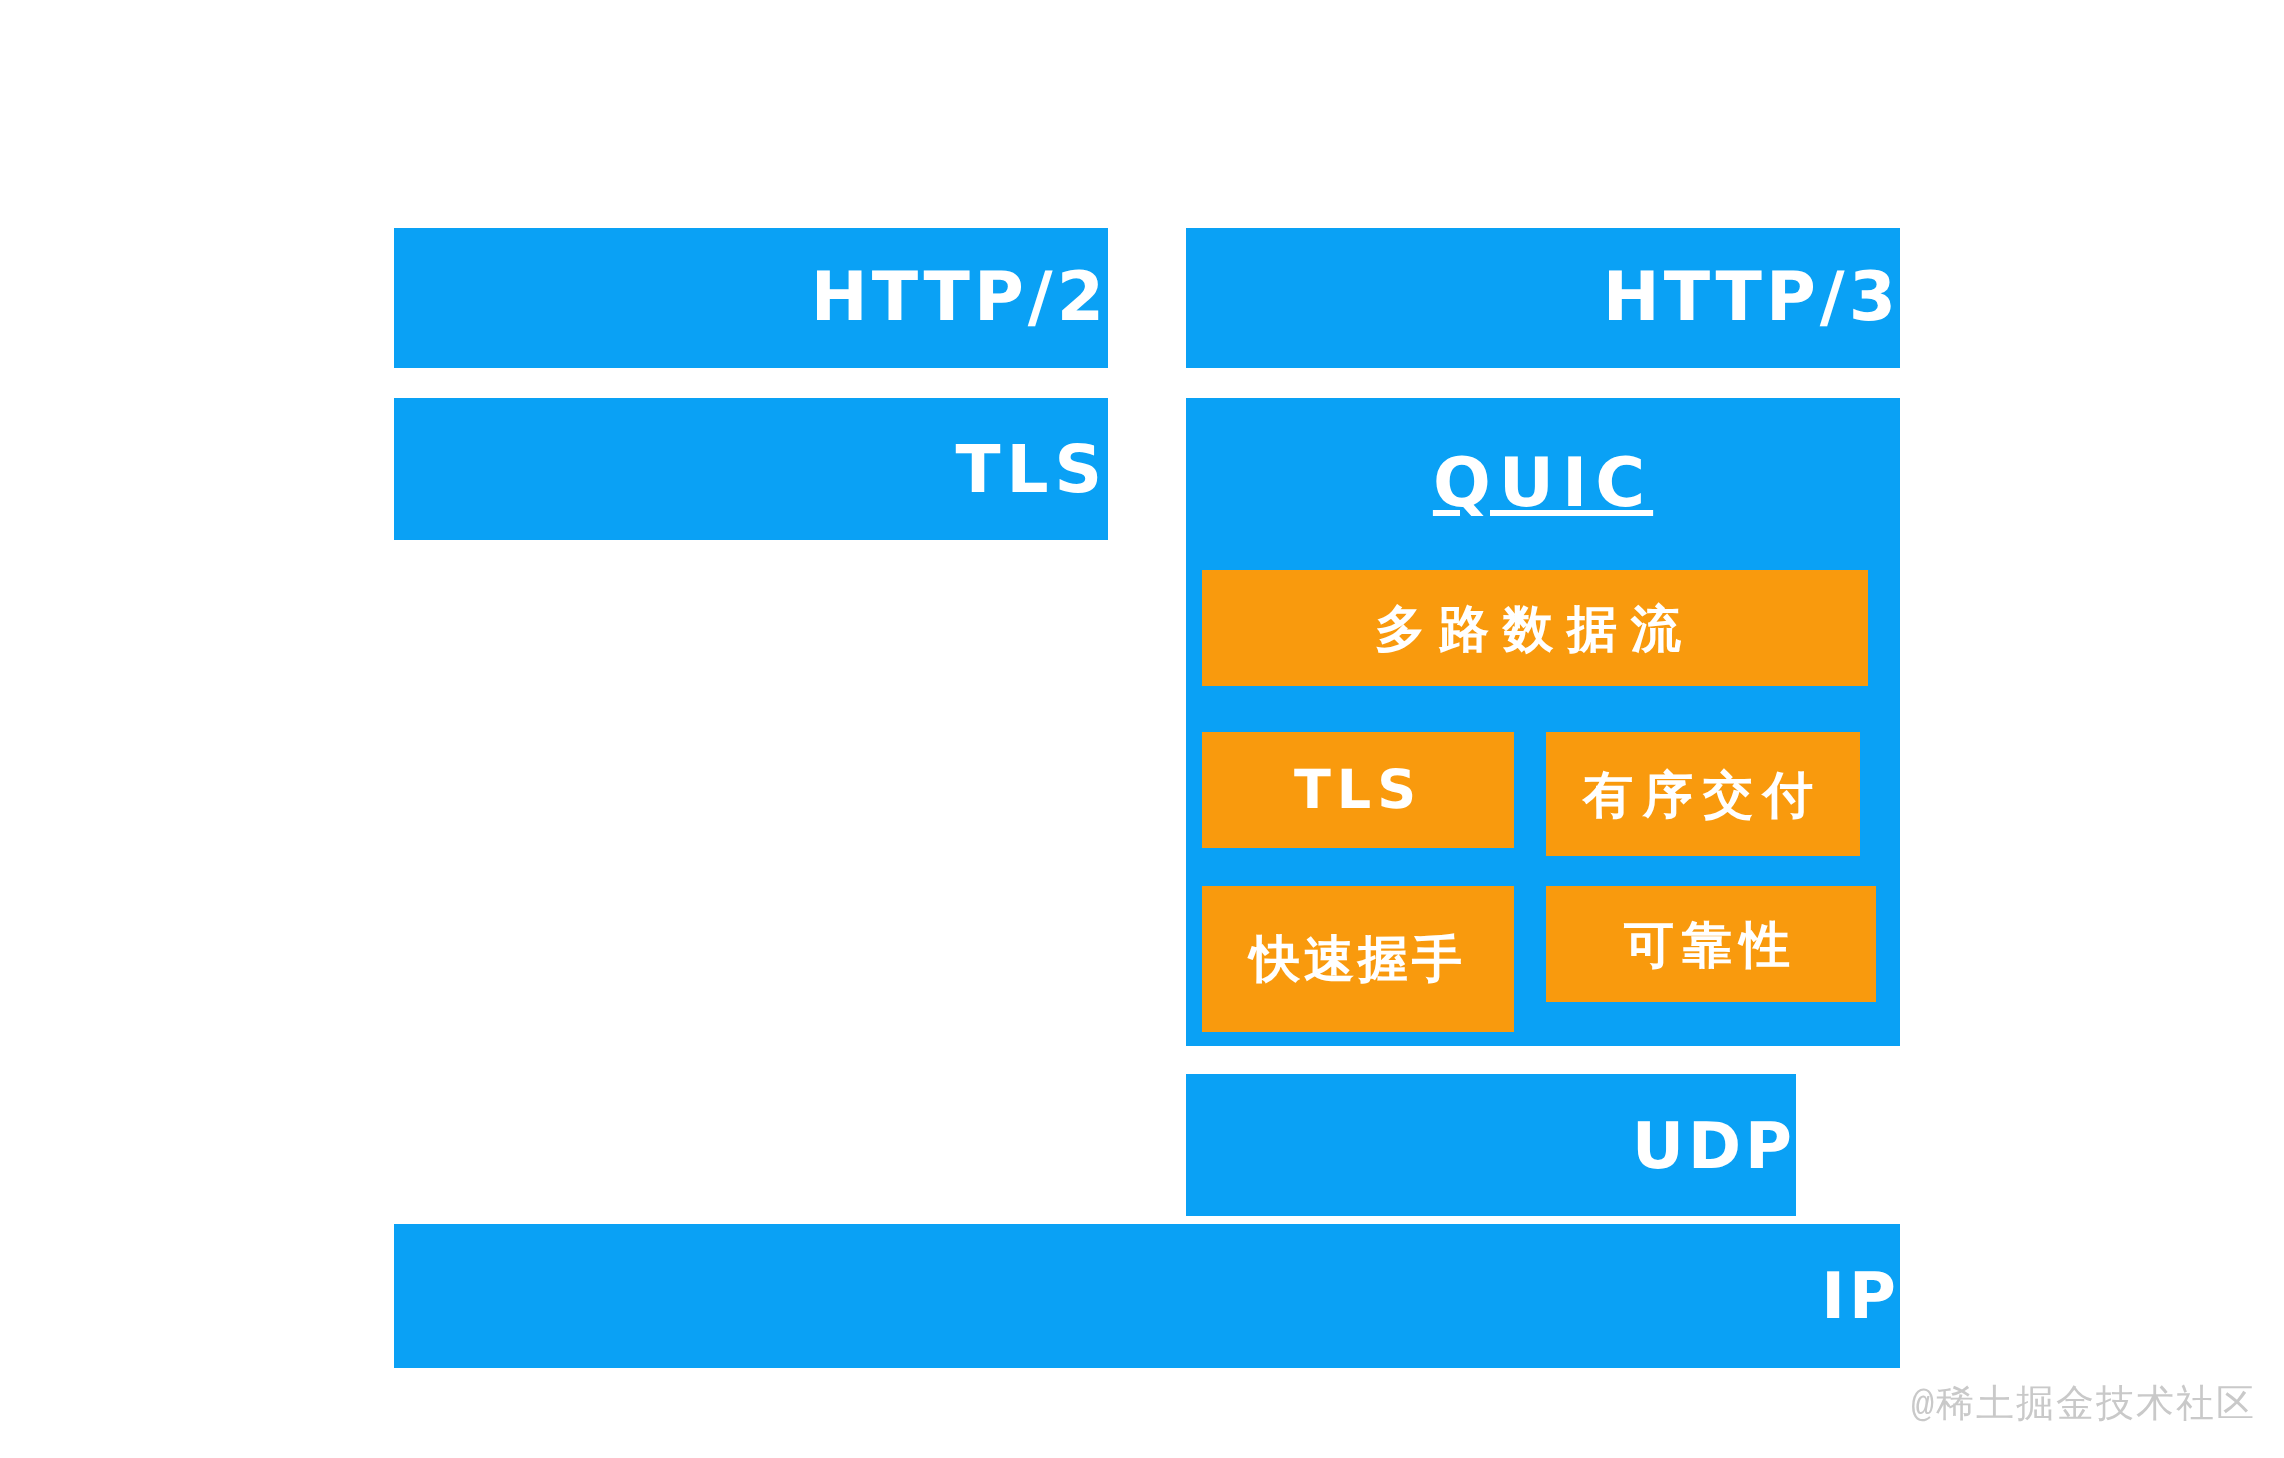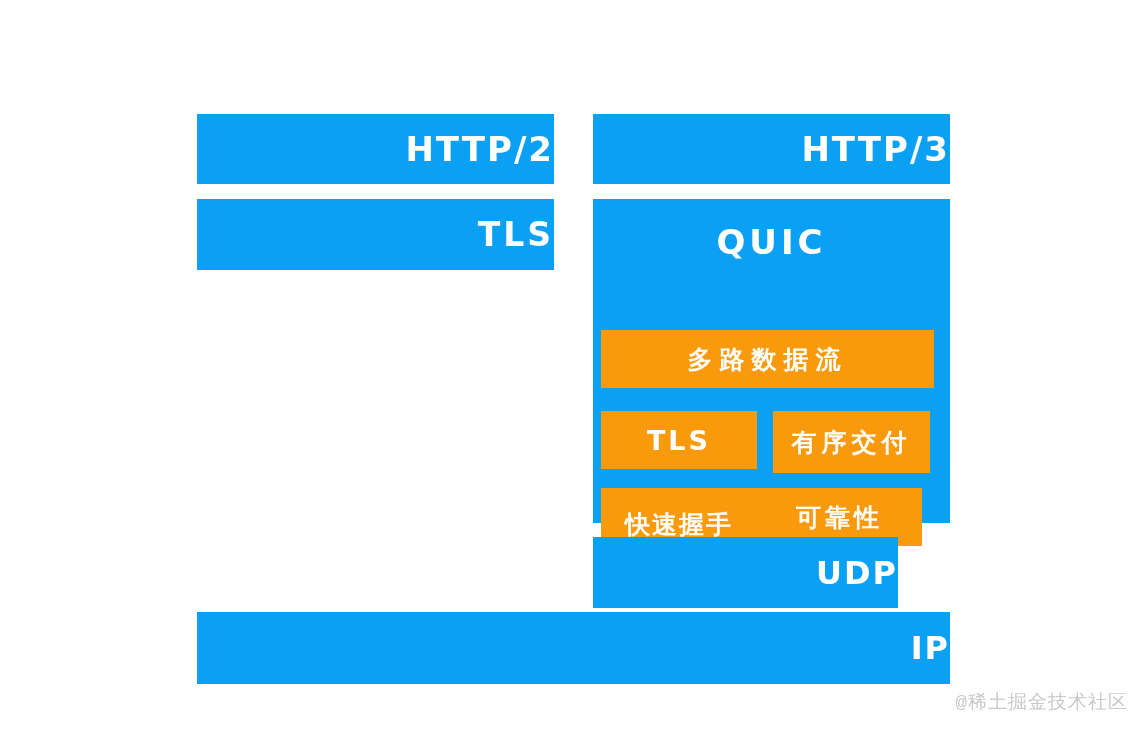--- a/index.html
+++ b/index.html
@@ -36,33 +36,33 @@
   .tcp   { left: 197px; top: 283px; width: 357px; height: 325px; font-size: 34px; letter-spacing: 3px; }
 
   
   .http3 { left: 593px; top: 114px; width: 357px; height: 70px;  font-size: 34px; letter-spacing: 2px; padding-left: 46px; }
   .quic  { left: 593px; top: 199px; width: 357px; height: 324px; display: block; }
   .quic-title {
     height: 86px;
     display: flex; align-items: center; justify-content: center;
     font-size: 34px; font-weight: bold; letter-spacing: 4px;
     color: var(--label-text);
+    text-decoration: underline;
   }
   .feat {
     position: absolute;
     display: flex; align-items: center; justify-content: center;
     color: var(--label-text);
     font-weight: bold;
-    margin-top: 45px;
   }
   .feat-multiplex  { left: 8px;   top: 86px;  width: 333px; height: 58px; font-size: 25px; letter-spacing: 7px; }
   .feat-tls        { left: 8px;   top: 167px; width: 156px; height: 58px; font-size: 27px; letter-spacing: 3px; }
   .feat-ordered    { left: 180px; top: 167px; width: 157px; height: 62px; font-size: 25px; letter-spacing: 5px; }
   .feat-handshake  { left: 8px;   top: 244px; width: 156px; height: 73px; font-size: 25px; letter-spacing: 2px; }
-  .feat-reliable   { left: 164px; top: 244px; width: 165px; height: 58px; font-size: 25px; letter-spacing: 4px; }
+  .feat-reliable   { left: 180px; top: 244px; width: 165px; height: 58px; font-size: 25px; letter-spacing: 4px; }
 
   .udp { left: 593px; top: 537px; width: 305px; height: 71px; font-size: 32px; letter-spacing: 2px; }
 
   
   .ip { left: 197px; top: 612px; width: 753px; height: 72px; font-size: 32px; letter-spacing: 2px; }
 
   .watermark {
     position: absolute;
     right: 14px; top: 689px;
     font-size: 19px;

